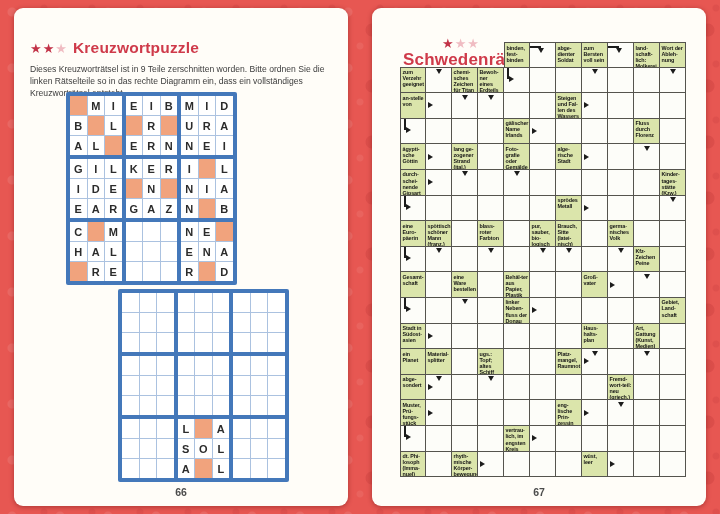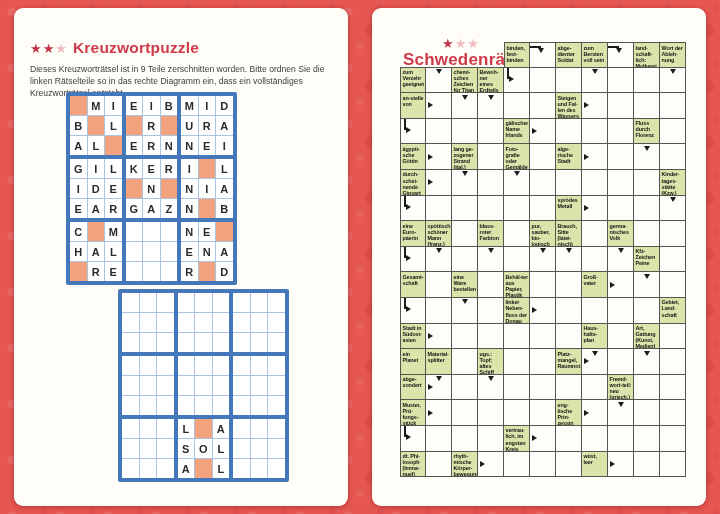--- a/index.html
+++ b/index.html
@@ -285,20 +285,21 @@
         <div class="kcell"></div>
         <div class="kcell"></div>
         <div class="kcell"></div>
         <div class="kcell"></div>
         <div class="kcell"></div>
         <div class="kcell"></div>
         <div class="kcell"></div>
         <div class="kcell"></div>
       </div>
     </div>
+  <div class="page-num">66</div>
 </div>
 
 <div class="page page-right">
   <div class="rstars">
       <span class="star filled">★</span>
       <span class="star">★</span>
       <span class="star">★</span>
     </div>
   <h1 class="rtitle">Schwedenrätsel</h1>
   <div class="sgrid">
@@ -581,13 +582,14 @@
       <div class="scell"></div>
       <div class="scell"></div>
       <div class="scell"></div>
       <div class="scell clue">wüst, leer</div>
       <div class="scell">
         <i class="tri tr"></i>
       </div>
       <div class="scell"></div>
       <div class="scell"></div>
     </div>
+  <div class="page-num">67</div>
 </div>
 
 </body></html>

